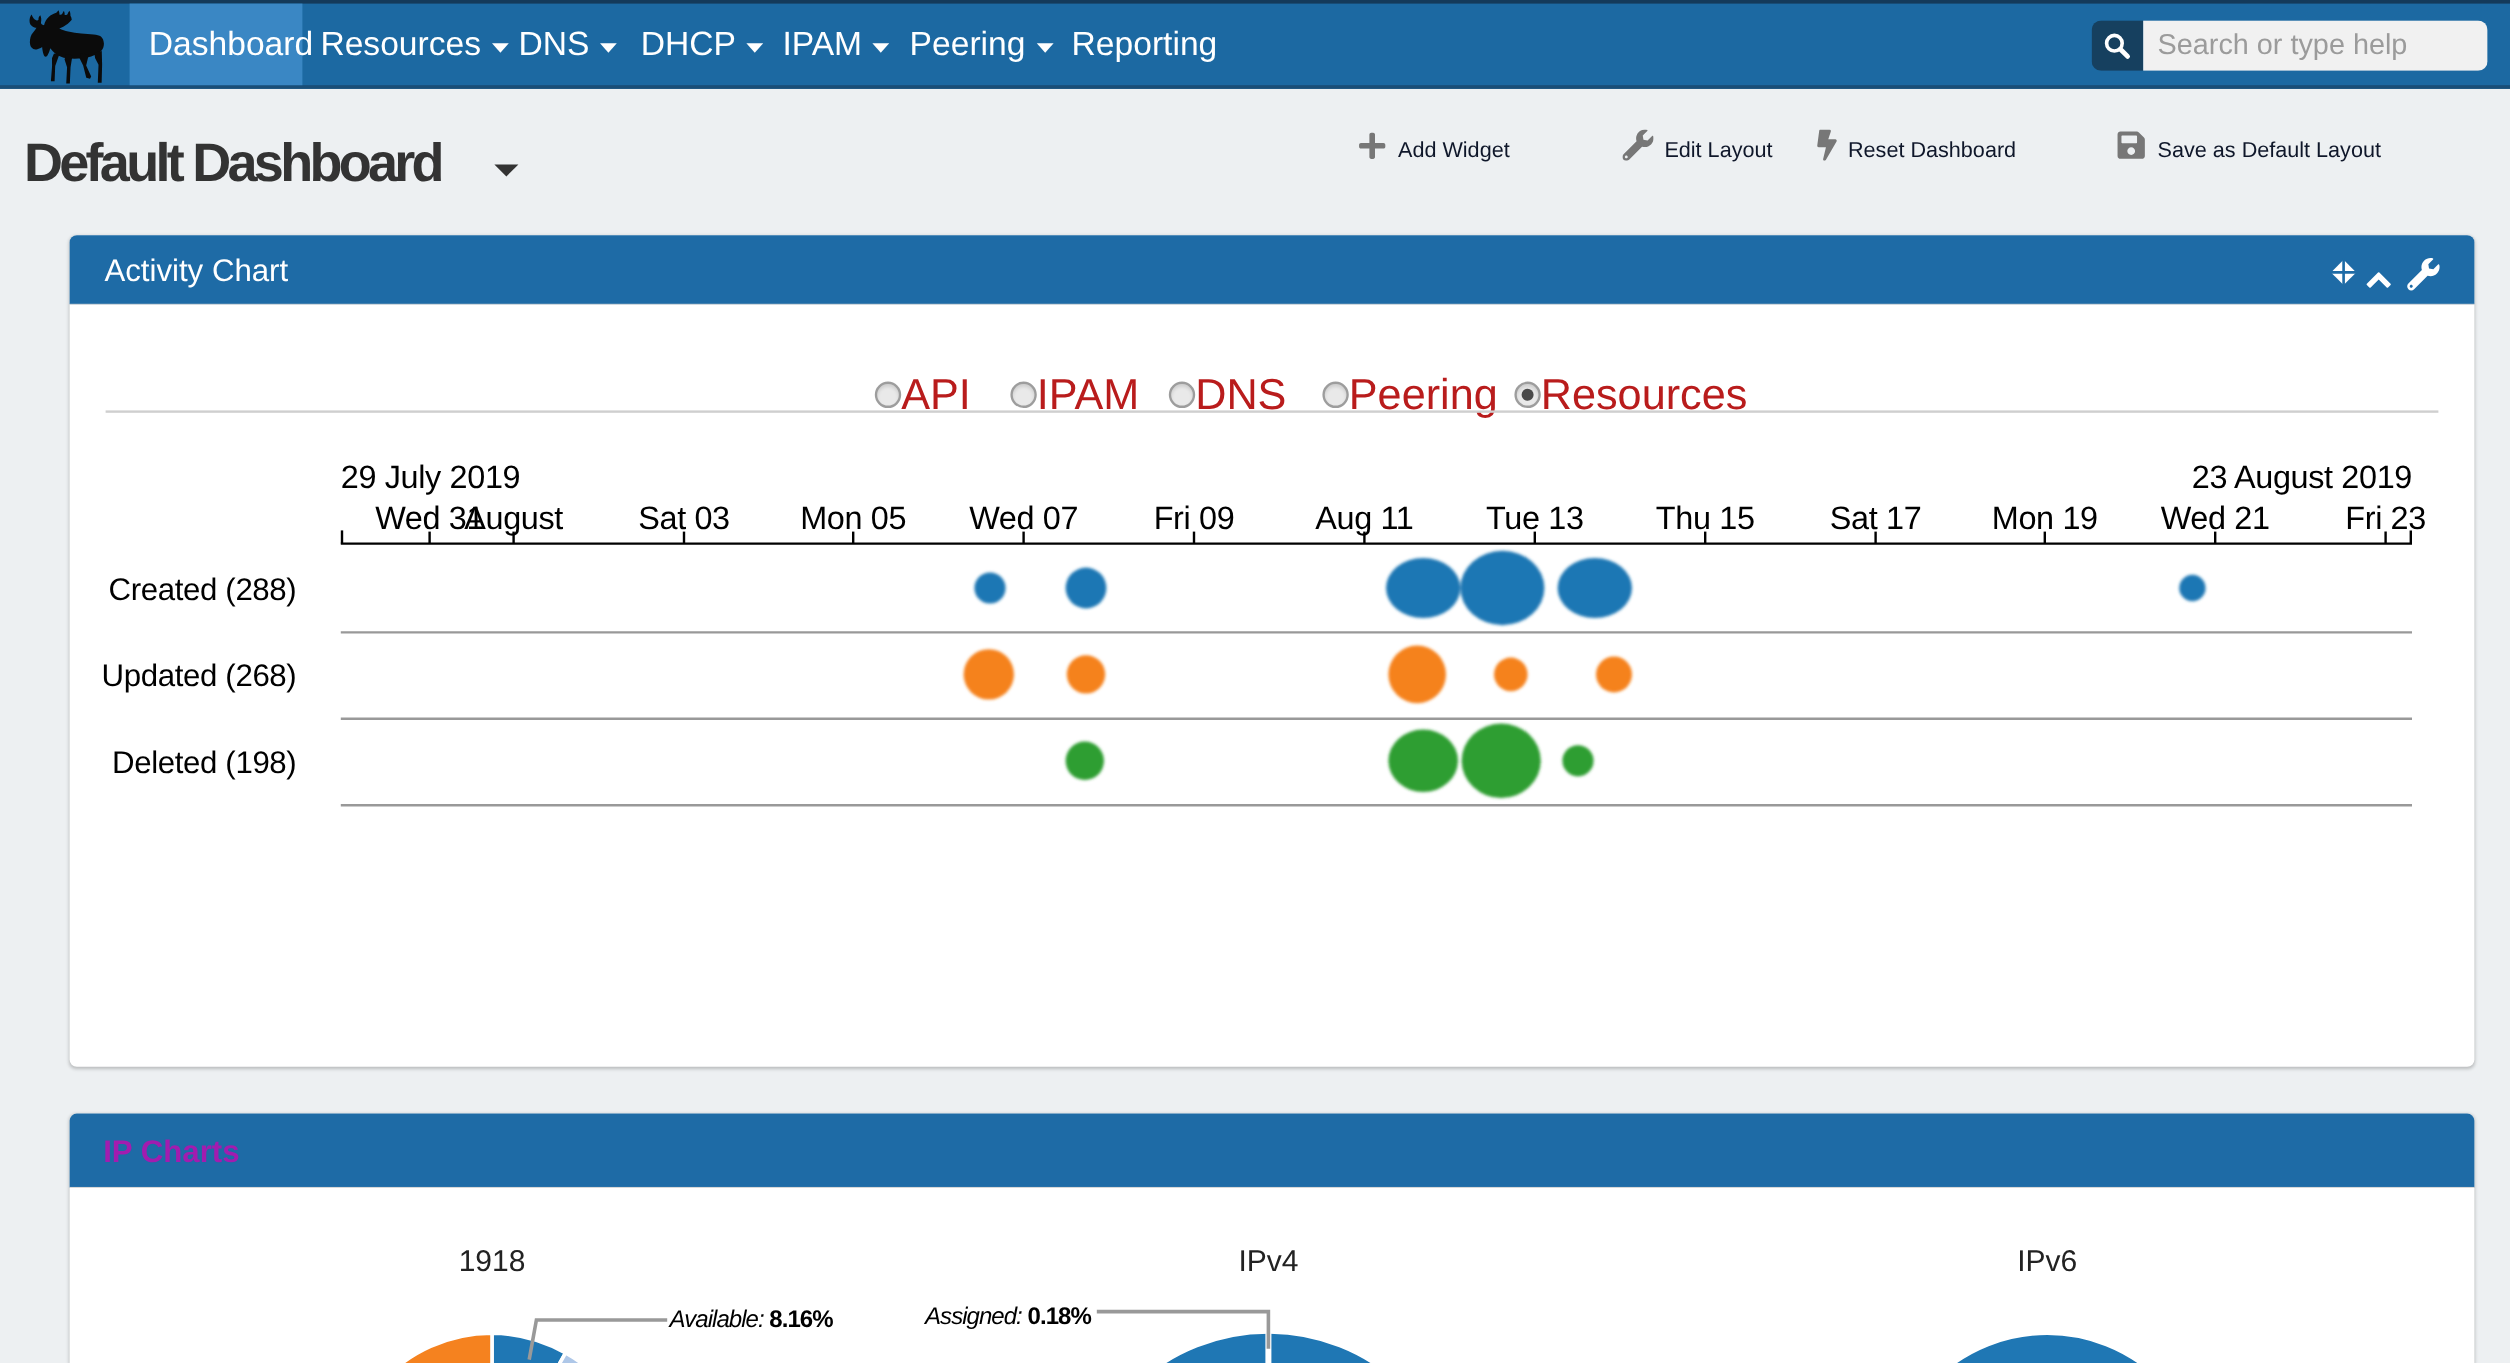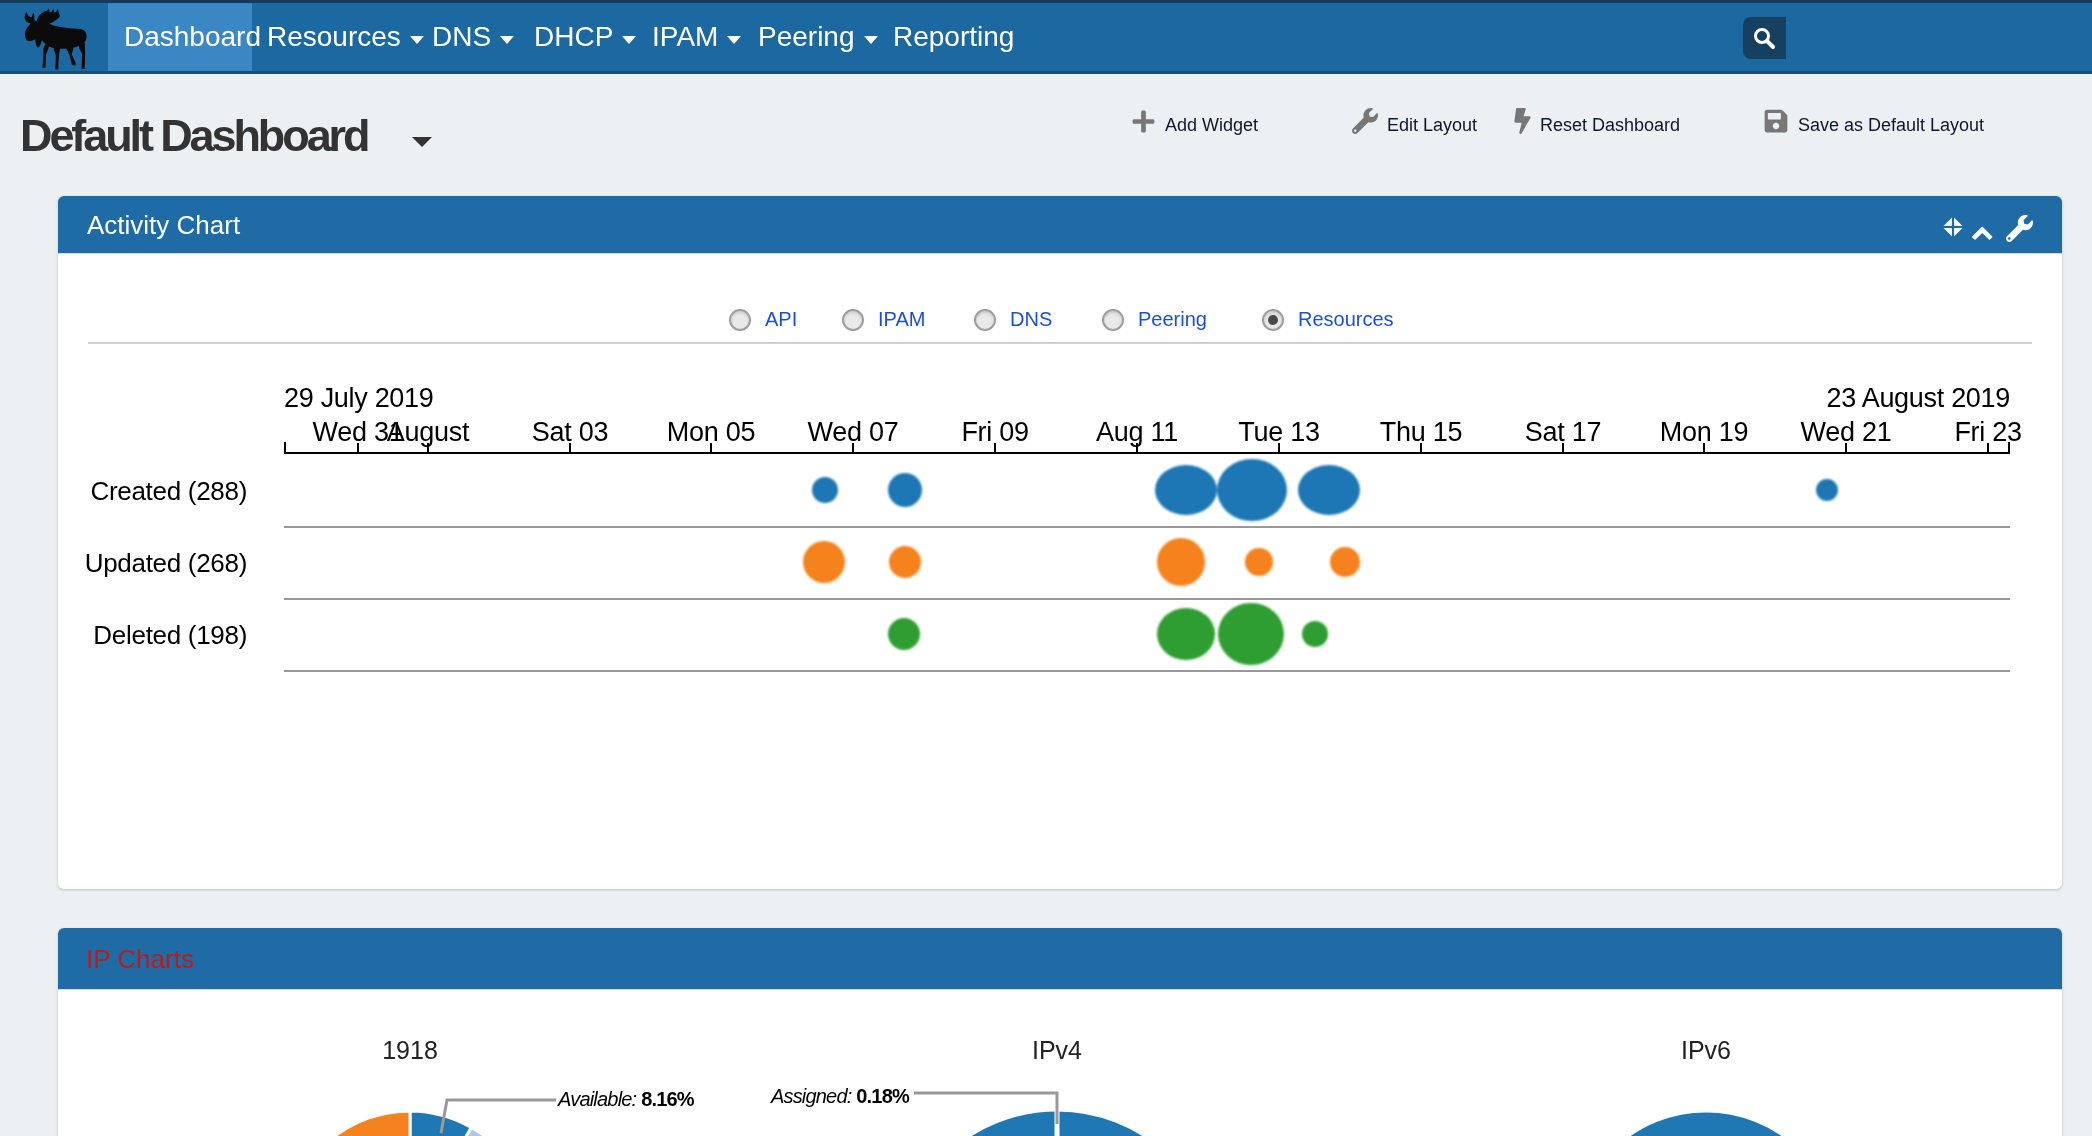--- a/index.html
+++ b/index.html
@@ -4,21 +4,21 @@
 <style>
 *{margin:0;padding:0;box-sizing:border-box}
 html,body{width:2092px;height:1136px;background:#edf0f2;font-family:"Liberation Sans",sans-serif;overflow:hidden}
 .abs{position:absolute}
 .nav-item{position:absolute;top:3px;height:68px;line-height:68px;color:#fff;font-size:28px;white-space:nowrap}
 .caret{display:inline-block;width:0;height:0;border-left:7px solid transparent;border-right:7px solid transparent;border-top:8px solid #fff;vertical-align:middle;margin-left:9px;margin-top:2px}
 .act{position:absolute;top:108px;height:34px;color:#0f172a;font-size:18px;line-height:34px;white-space:nowrap}
 .act svg{vertical-align:-3px;margin-right:9px}
 .radio{display:inline-block;width:22px;height:22px;border-radius:50%;border:2px solid #9d9d9d;background:#e9e9e9;vertical-align:middle;position:relative;box-shadow:inset 0 2px 3px rgba(0,0,0,.12)}
 .radio.sel:after{content:"";position:absolute;left:4px;top:4px;width:10px;height:10px;border-radius:50%;background:#4a4a4a}
-.rlabel{font-size:20px;color:#1d4ed8;vertical-align:middle;margin-left:14px}
+.rlabel{font-size:36px;color:#b91c1c;vertical-align:middle;}
 </style>
 </head>
 <body>
 
 <div class="abs" style="left:0;top:0;width:2092px;height:74px;background:#1c69a2;border-top:3px solid #143a5a;border-bottom:3px solid #1a4e77"></div>
 <div class="abs" style="left:108px;top:3px;width:144px;height:68px;background:#3a87c4"></div>
 
 <svg class="abs" style="left:14px;top:2px" width="86" height="70" viewBox="0 0 86 70">
   <g fill="#0b0b0b">
     <path d="M10.9,33.5 C10.9,30 11.6,27.2 13.6,25 C14.8,23.7 15.8,22.5 16.4,21.2
@@ -45,20 +45,21 @@
 <div class="nav-item" style="left:652px">IPAM<span class="caret"></span></div>
 <div class="nav-item" style="left:758px">Peering<span class="caret"></span></div>
 <div class="nav-item" style="left:893px">Reporting</div>
 
 <div class="abs" style="left:1743px;top:17px;width:330px;height:42px;border-radius:8px;overflow:hidden">
   <div class="abs" style="left:0;top:0;width:43px;height:42px;background:#16405f"></div>
   <svg class="abs" style="left:9px;top:9px" width="25" height="25" viewBox="0 0 25 25">
       <circle cx="10" cy="10" r="6.5" fill="none" stroke="#fff" stroke-width="3"></circle>
       <line x1="15" y1="15" x2="21" y2="21" stroke="#fff" stroke-width="4" stroke-linecap="round"></line>
     </svg>
+  <div class="abs" style="left:43px;top:0;width:287px;height:42px;background:#f1f1f1;color:#9b9b9b;font-size:24px;line-height:42px;padding-left:12px">Search or type help</div>
 </div>
 
 <div class="abs" style="left:20px;top:110px;font-size:45px;font-weight:bold;color:#333;letter-spacing:-3.1px">Default Dashboard</div>
 <div class="abs" style="left:412px;top:137px;width:0;height:0;border-left:10px solid transparent;border-right:10px solid transparent;border-top:10px solid #333"></div>
 
 <div class="act" style="left:1131px"><svg width="25" height="25" viewBox="0 0 448 512" fill="#777">
       <path d="M416 208H272V64c0-17.67-14.33-32-32-32h-32c-17.67 0-32 14.33-32 32v144H32c-17.67 0-32 14.33-32 32v32c0 17.67 14.33 32 32 32h144v144c0 17.67 14.33 32 32 32h32c17.67 0 32-14.33 32-32V304h144c17.67 0 32-14.33 32-32v-32c0-17.67-14.33-32-32-32z"></path>
     </svg>Add Widget</div>
 <div class="act" style="left:1352px"><svg width="26" height="26" viewBox="0 0 512 512" fill="#777">
       <path d="M507.73 109.1c-2.24-9.03-13.54-12.09-20.12-5.51l-74.36 74.36-67.88-11.31-11.31-67.88 74.36-74.36c6.62-6.62 3.43-17.9-5.66-20.16-47.38-11.74-99.55.91-136.58 37.93-39.64 39.64-50.55 97.1-34.05 147.2L18.74 402.76c-24.99 24.99-24.99 65.51 0 90.5 24.99 24.99 65.51 24.99 90.5 0l213.21-213.21c50.12 16.71 107.47 5.68 147.37-34.22 37.07-37.07 49.7-89.32 37.91-136.73zM64 472c-13.25 0-24-10.75-24-24 0-13.26 10.75-24 24-24s24 10.74 24 24c0 13.25-10.75 24-24 24z"></path>
@@ -167,21 +168,21 @@
   <g fill="#2e9e30" filter="url(#fz)">
     <circle cx="846" cy="380" r="16"></circle>
     <ellipse cx="1128" cy="380" rx="29" ry="26"></ellipse>
     <ellipse cx="1193" cy="380" rx="33" ry="31"></ellipse>
     <circle cx="1257" cy="380" r="13"></circle>
   </g>
 </svg>
 
 <div class="abs" style="left:58px;top:928px;width:2004px;height:208px;background:#fff;border-radius:6px 6px 0 0;box-shadow:0 1px 3px rgba(0,0,0,.22)"></div>
 <div class="abs" style="left:58px;top:928px;width:2004px;height:62px;background:#1e6ba6;border-radius:6px 6px 0 0;border-bottom:1px solid #d8d8d8"></div>
-<div class="abs" style="left:86px;top:928px;height:62px;line-height:62px;color:#b91c1c;font-size:26px;font-weight:normal">IP Charts</div>
+<div class="abs" style="left:86px;top:928px;height:62px;line-height:62px;color:#a21caf;font-size:26px;font-weight:bold">IP Charts</div>
 <svg class="abs" style="left:58px;top:988px" width="2004" height="148" viewBox="0 0 2004 148">
   <g font-family="Liberation Sans, sans-serif">
     <text x="352" y="71" font-size="25" fill="#222" text-anchor="middle">1918</text>
     <text x="999" y="71" font-size="25" fill="#222" text-anchor="middle">IPv4</text>
     <text x="1648" y="71" font-size="25" fill="#222" text-anchor="middle">IPv6</text>
   </g>
 
   <g stroke="#fff" stroke-width="3">
     <path d="M 352 248 L 352 123 A 125 125 0 0 1 413.3 139.5 Z" fill="#1f77b4"></path>
     <path d="M 352 248 L 413.3 139.5 A 125 125 0 0 1 447.7 167.5 Z" fill="#aec7e8"></path>

